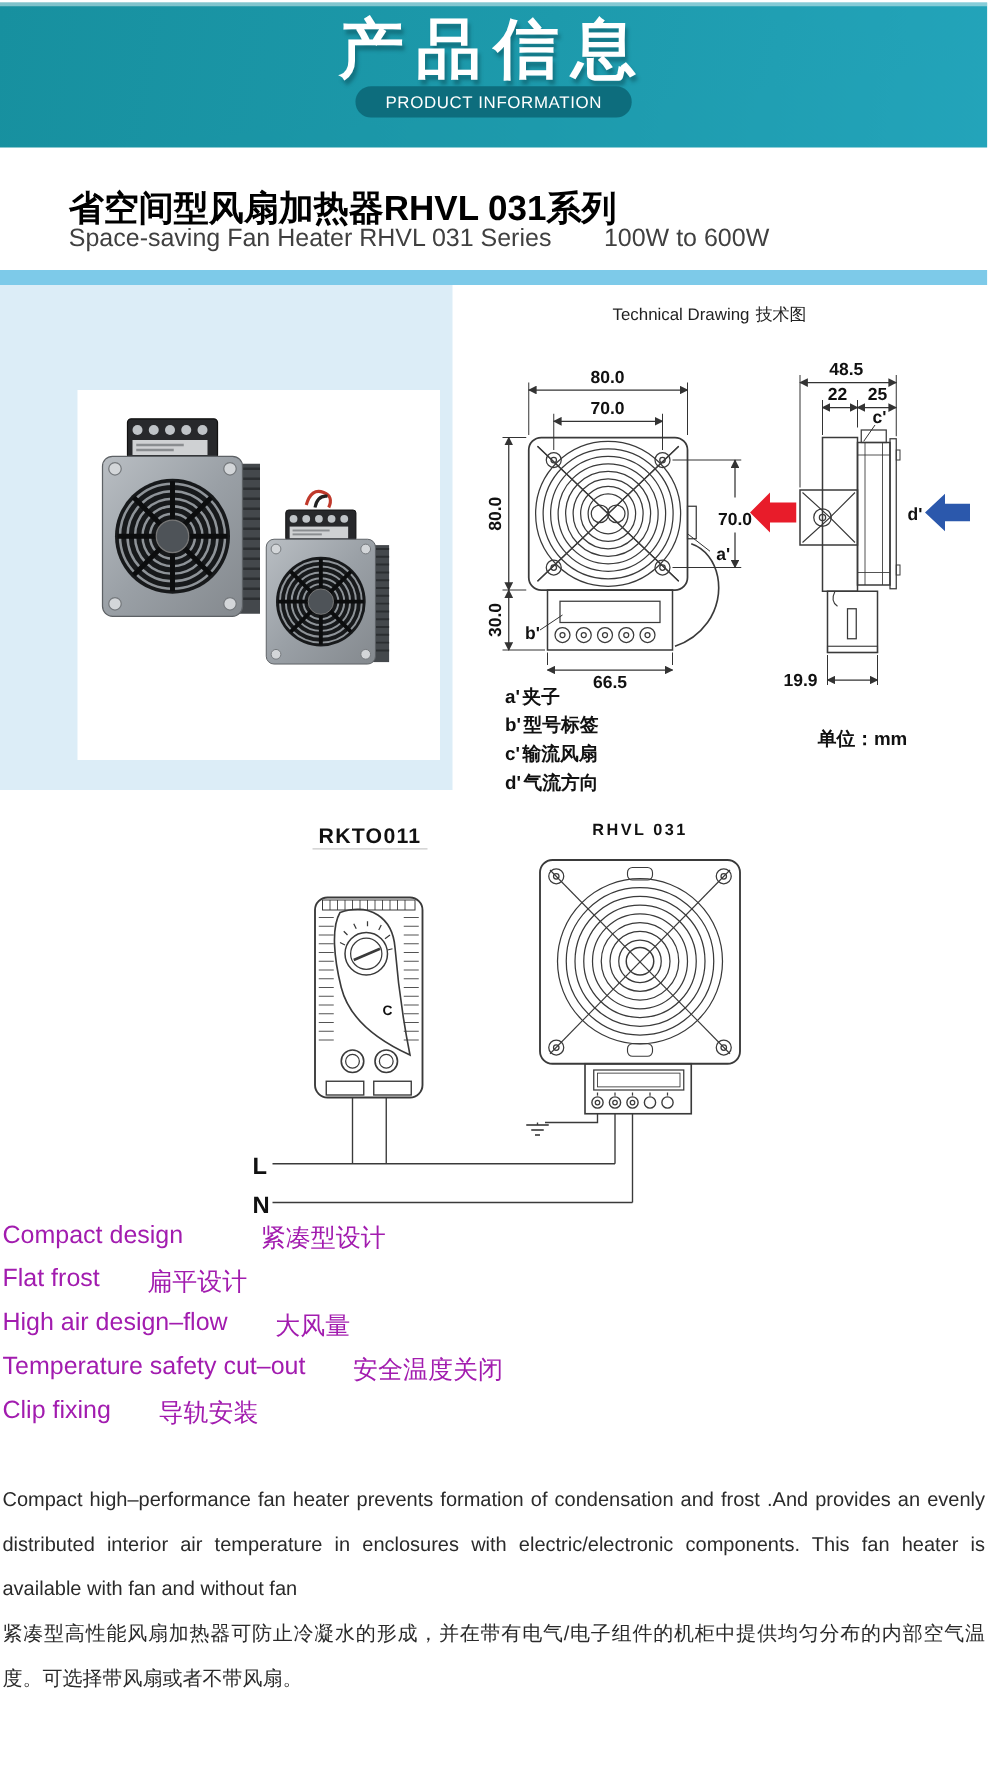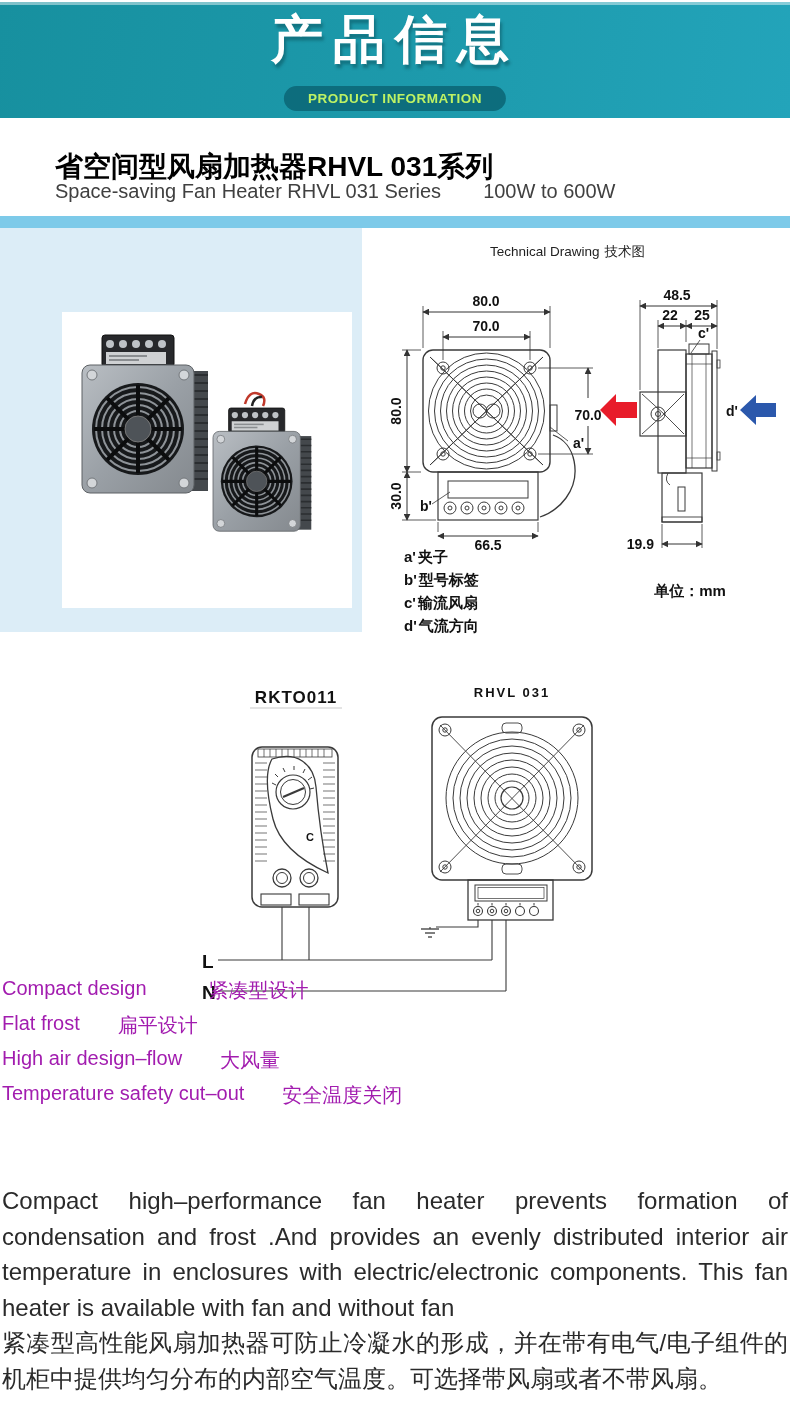--- a/index.html
+++ b/index.html
@@ -4,42 +4,42 @@
 <style>
   html,body{margin:0;padding:0;background:#ffffff;}
   .page{position:relative;width:790px;height:1416px;background:#ffffff;overflow:hidden;
         font-family:"Liberation Sans",sans-serif;color:#222;}
   
   .banner{position:absolute;left:0;top:2px;width:790px;height:116px;
           background:linear-gradient(100deg,#17909f 0%,#1d9aac 55%,#23a4ba 100%);
           border-top:3px solid rgba(255,255,255,.45);box-sizing:border-box;text-align:center;}
   .banner-title{margin:0;font-size:52px;font-weight:800;letter-spacing:10px;
           color:#ffffff;text-shadow:2px 4px 3px rgba(0,45,55,.35);}
-  .banner-badge{position:absolute;left:50%;transform:translateX(-50%);bottom:7px;
-          background:#0d6d7d;color:#bef264;font-size:13.5px;font-weight:700;letter-spacing:.5px;
+  .banner-badge{position:absolute;left:50%;transform:translateX(-50%);bottom:24px;
+          background:#0d6d7d;color:#ffffff;font-size:13.5px;font-weight:400;letter-spacing:.5px;
           padding:5px 24px;border-radius:15px;white-space:nowrap;}
   
   .hdr-title{position:absolute;left:55px;top:148px;margin:0;font-size:28px;font-weight:800;color:#000;}
   .hdr-sub{position:absolute;left:55px;top:180px;margin:0;font-size:20px;color:#404040;}
   .hdr-sub .power{margin-left:42px;}
   .sky-strip{position:absolute;left:0;top:216px;width:790px;height:12px;background:#7dcae9;}
   
   .photo-panel{position:absolute;left:0;top:228px;width:362px;height:404px;background:#dcedf7;}
   
   .tech{position:absolute;left:390px;top:230px;width:400px;height:405px;}
   
-  .wiring{position:absolute;left:0;top:677px;width:790px;height:332px;}
+  .wiring{position:absolute;left:0;top:648px;width:790px;height:332px;}
   
   .features{position:absolute;left:2px;top:977px;margin:0;padding:0;list-style:none;}
   .features li{display:flex;align-items:flex-start;height:35px;font-size:20px;color:#a21caf;white-space:nowrap;}
   .features li .zh{margin-left:38px;}
   .features li:first-child .zh{margin-left:62px;}
   
   .desc{position:absolute;left:2px;top:1183px;width:786px;}
-  .desc p{margin:0;font-size:24px;color:#2a2a2a;text-align:justify;}
+  .desc p{margin:0;font-size:16px;color:#2a2a2a;text-align:justify;}
   .desc .en{line-height:35.5px;}
   .desc .zh{line-height:36px;}
   
   svg text{font-family:"Liberation Sans",sans-serif;}
   .ln{stroke:#3a3a3a;fill:none;}
   .dim{stroke:#333;stroke-width:1;fill:none;marker-start:url(#ma);marker-end:url(#ma);}
   .dimE{stroke:#333;stroke-width:1;fill:none;marker-end:url(#ma);}
   .dimS{stroke:#333;stroke-width:1;fill:none;marker-start:url(#ma);}
   .ext{stroke:#333;stroke-width:.8;fill:none;}
   .dimt{font-size:14px;font-weight:700;fill:#111;}
@@ -335,20 +335,24 @@
         <span class="zh">扁平设计</span>
       </li>
     <li>
         <span class="en">High air design–flow</span>
         <span class="zh">大风量</span>
       </li>
     <li>
         <span class="en">Temperature safety cut–out</span>
         <span class="zh">安全温度关闭</span>
       </li>
+    <li>
+        <span class="en">Clip fixing</span>
+        <span class="zh">导轨安装</span>
+      </li>
   </ul>
 
   <div class="desc">
     <p class="en">Compact high–performance fan heater prevents formation of condensation and frost .And provides an evenly distributed interior air temperature in enclosures with electric/electronic components. This fan heater is available with fan and without fan</p>
     <p class="zh">紧凑型高性能风扇加热器可防止冷凝水的形成，并在带有电气/电子组件的机柜中提供均匀分布的内部空气温度。可选择带风扇或者不带风扇。</p>
   </div>
 
 </div>
 
 </body></html>

